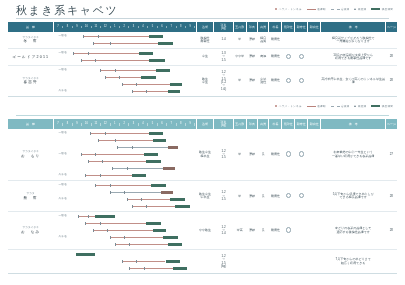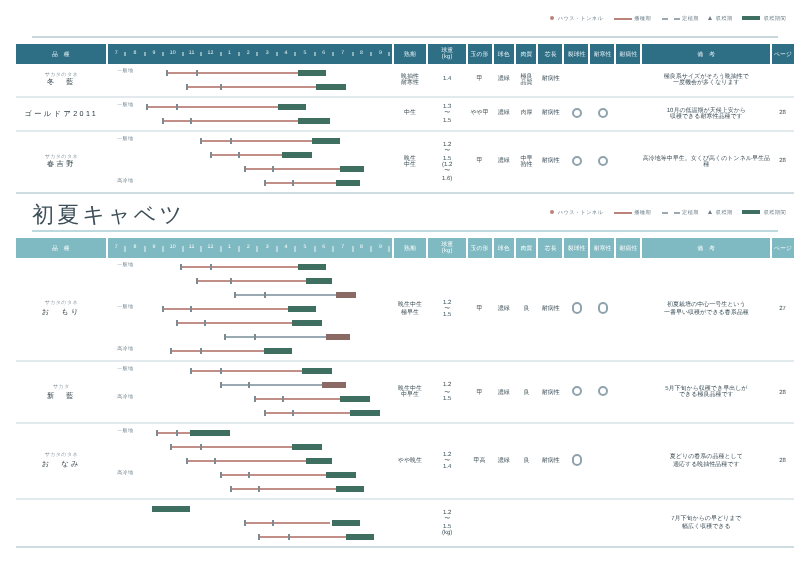--- a/index.html
+++ b/index.html
@@ -80,20 +80,21 @@
   .cap.brown{background:#8a6a62;}
   .tick{position:absolute;top:1.6px;width:.8px;height:3.6px;background:#7b8b94;}
 </style>
 </head>
 <body>
 
 <div class="page">
   <div id="root">
       <div class="section">
         <div class="sec-head">
+          <div class="sec-title">秋まき系キャベツ</div>
           <div class="sec-rule"></div>
           <div class="legend">
             <span class="lg">
               <span class="swatch sw-dot"></span>
               <span>ハウス・トンネル</span>
             </span>
             <span class="lg">
               <span class="swatch sw-line"></span>
               <span>播種期</span>
             </span>
@@ -295,21 +296,20 @@
               <td><span class="circ"></span></td>
               <td></td>
               <td class="cell-note">高冷地等中早生。女くび高くのトンネル早生品種</td>
               <td class="cell-pg">28</td>
             </tr>
           </tbody>
         </table>
       </div>
       <div class="section">
         <div class="sec-head">
-          <div class="sec-title">初夏キャベツ</div>
           <div class="sec-rule teal"></div>
           <div class="legend">
             <span class="lg">
               <span class="swatch sw-dot"></span>
               <span>ハウス・トンネル</span>
             </span>
             <span class="lg">
               <span class="swatch sw-line"></span>
               <span>播種期</span>
             </span>

